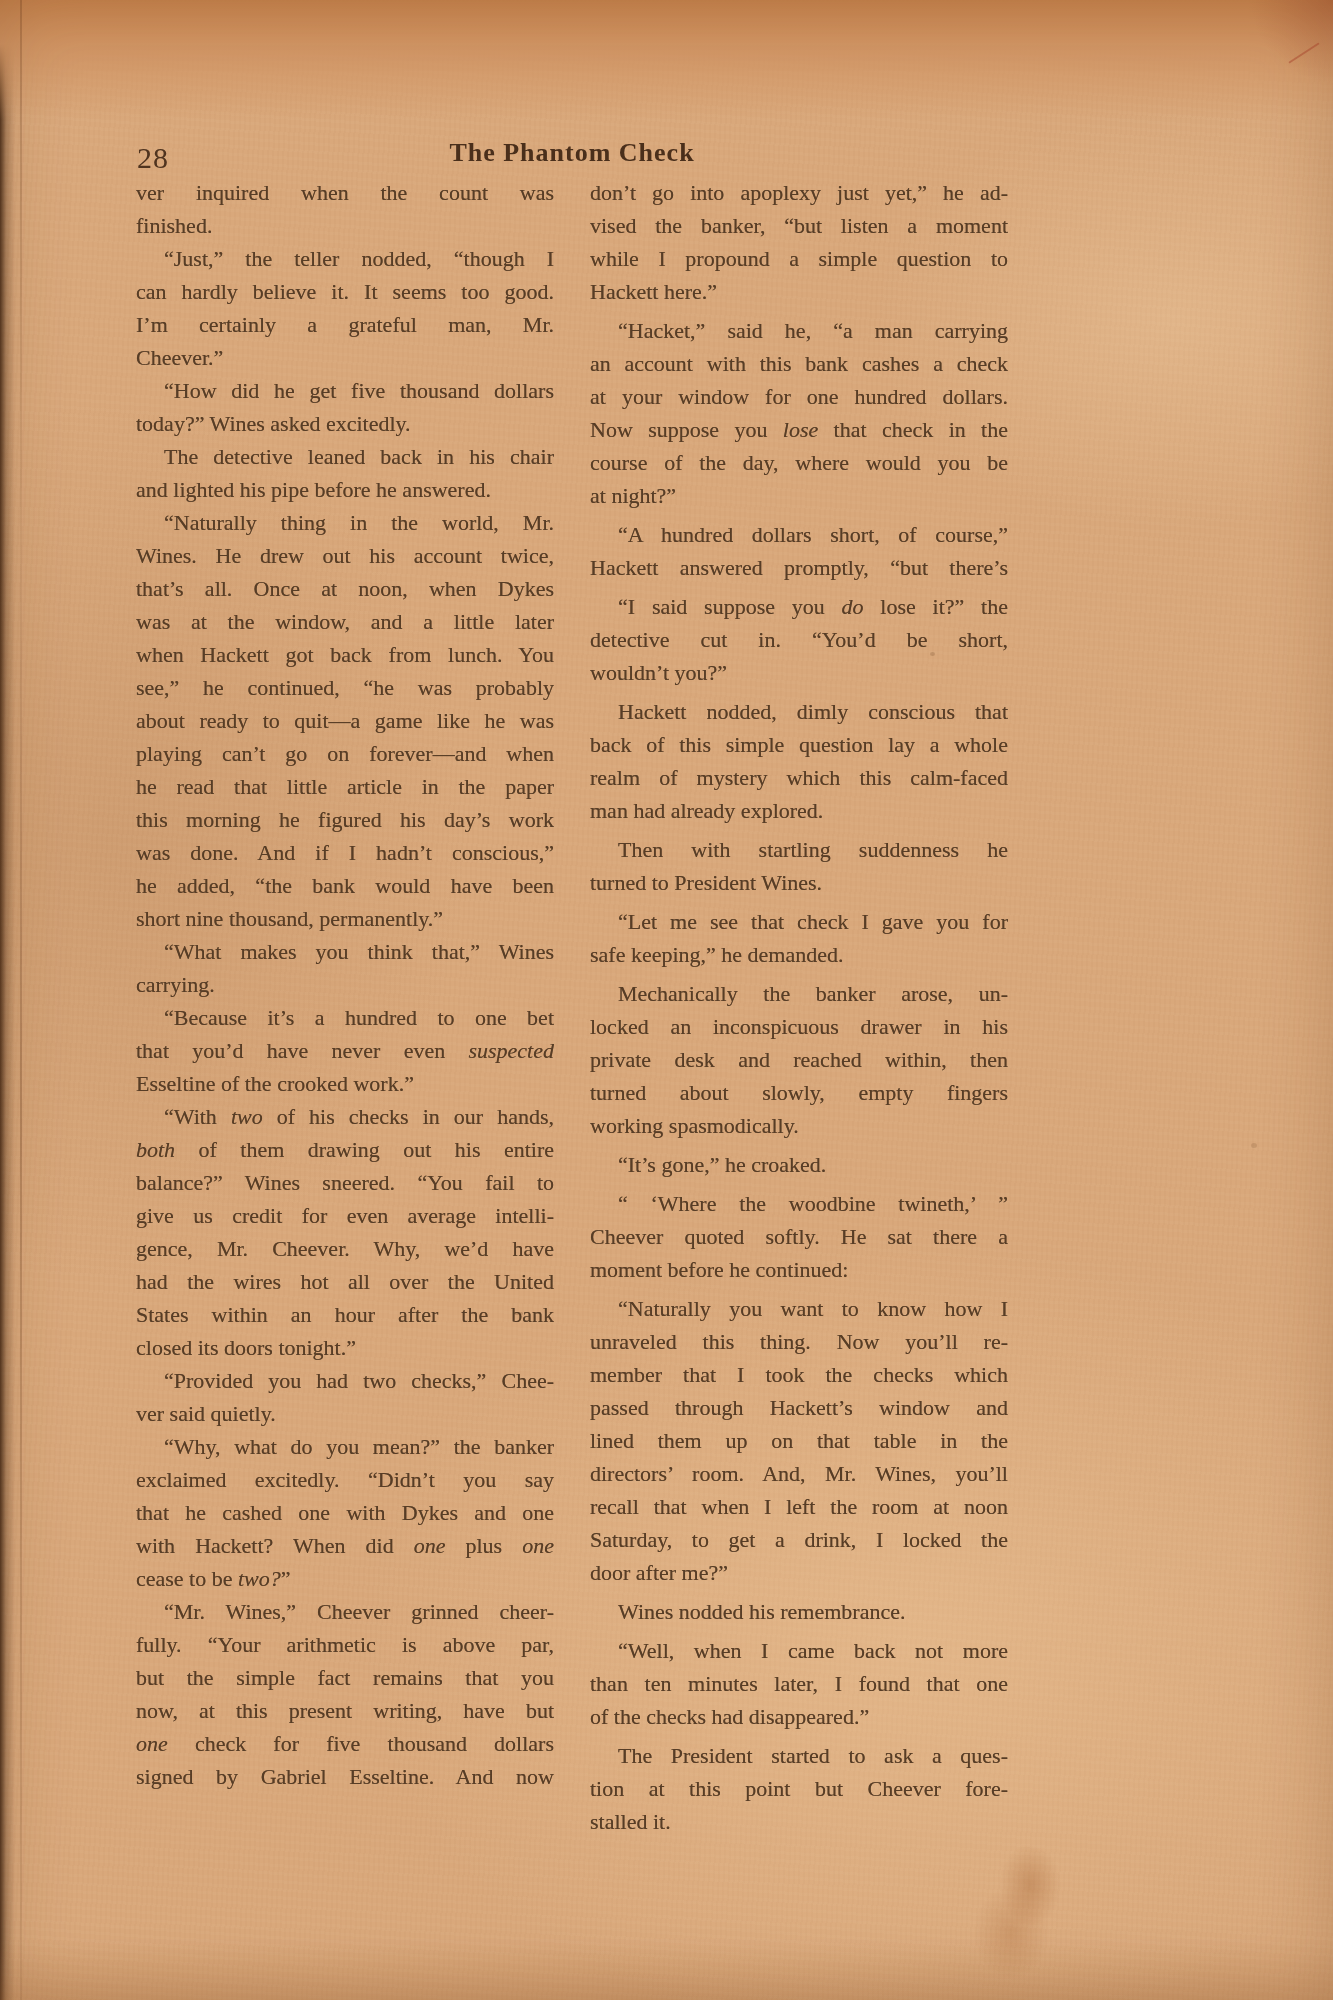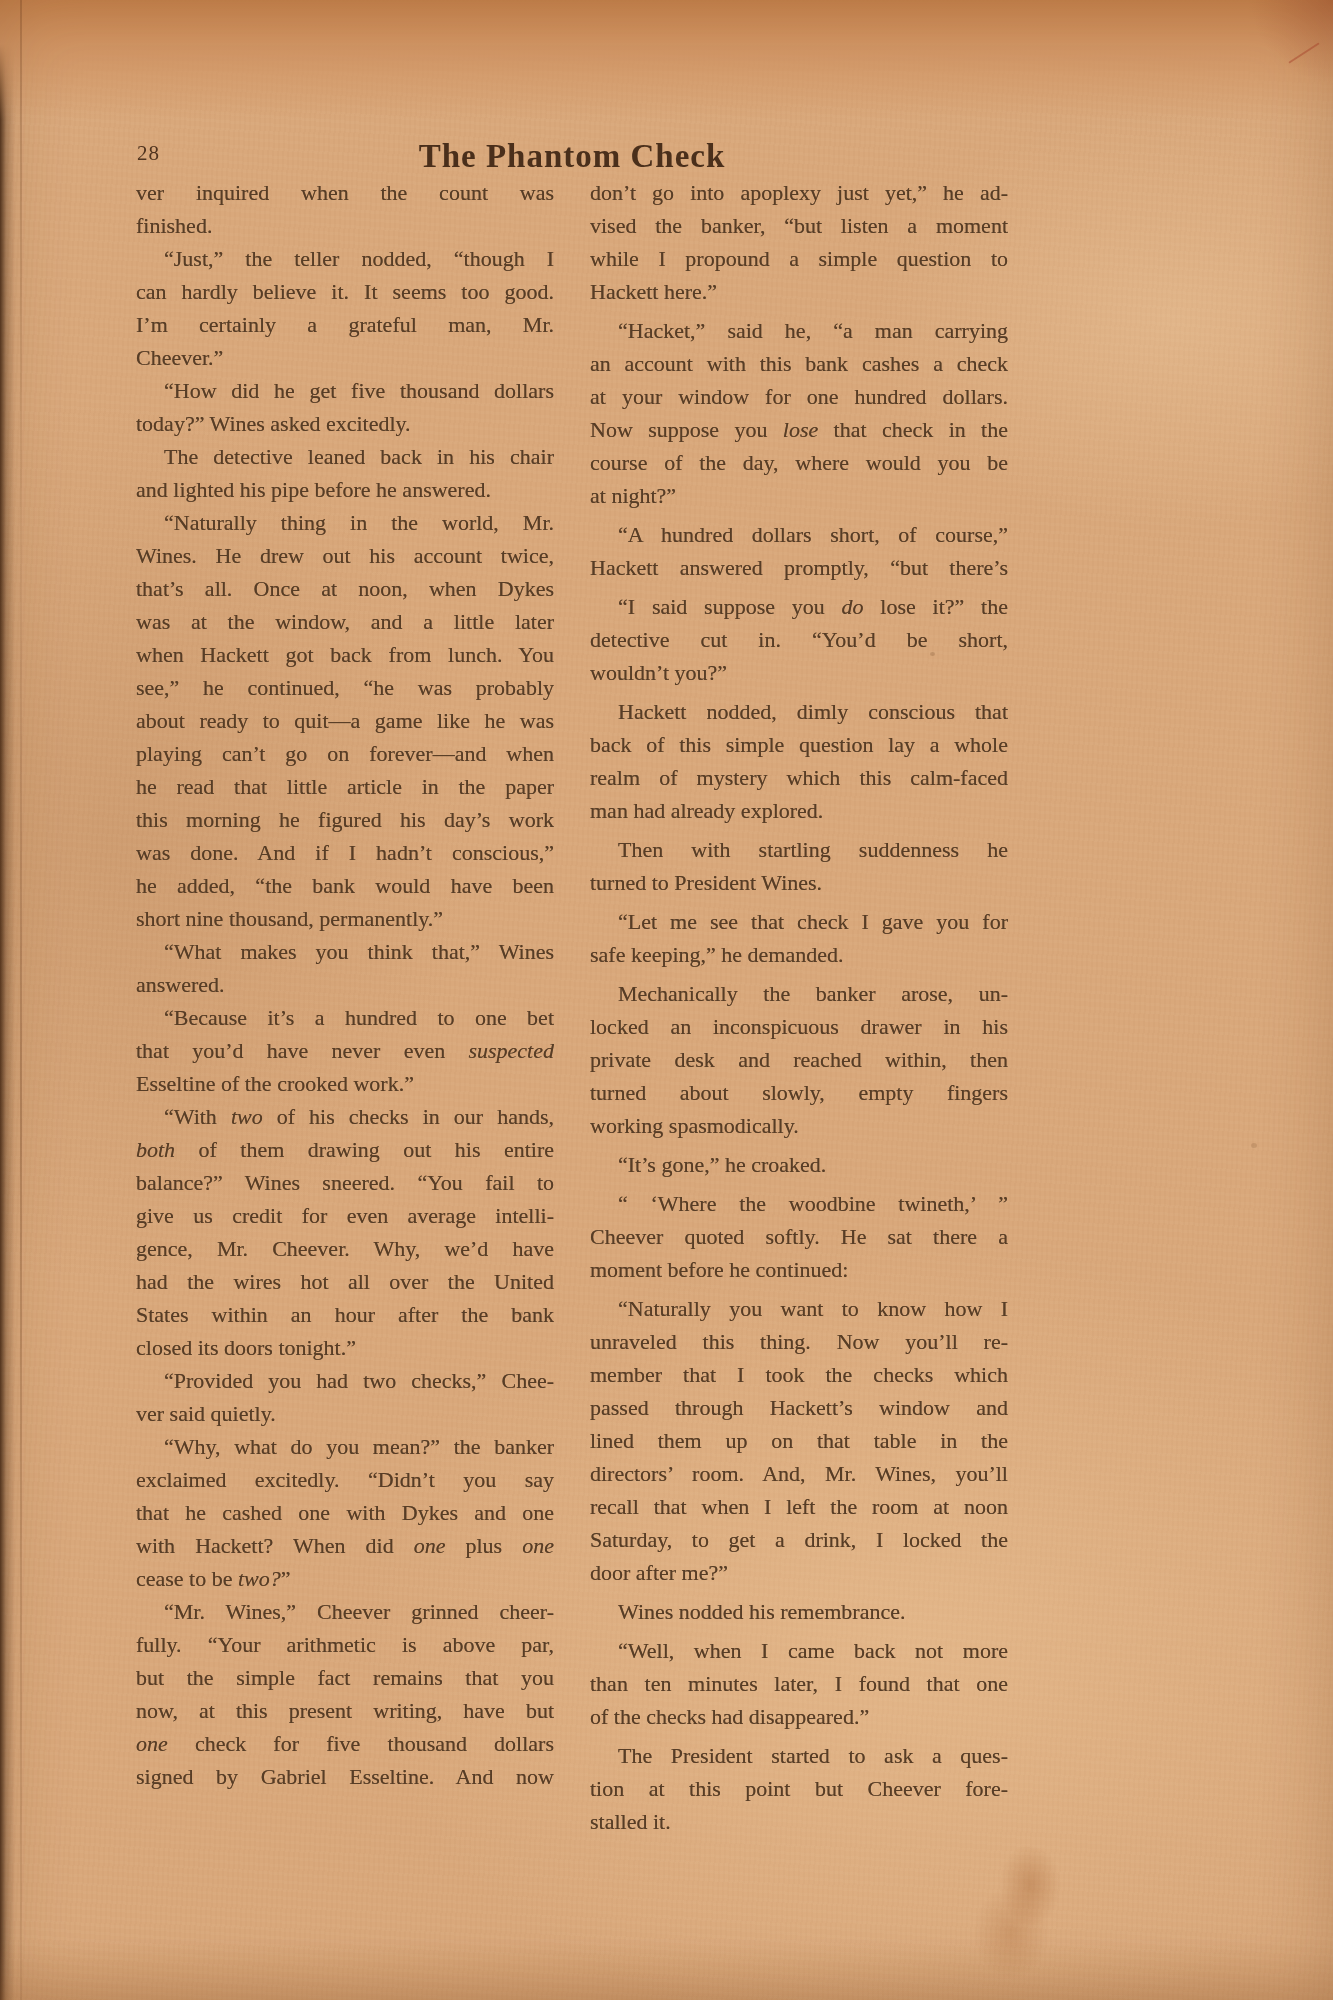--- a/index.html
+++ b/index.html
@@ -41,25 +41,25 @@
     background:rgba(165,62,40,0.45);transform:rotate(-33deg);border-radius:2px;
   }
   .speck{position:absolute;border-radius:50%;background:rgba(95,55,25,0.45);}
   .speck.s1{left:514px;top:1312px;width:9px;height:3px;border-radius:2px;opacity:.5;}
   .speck.s2{left:930px;top:652px;width:5px;height:4px;opacity:.45;}
   .speck.s3{left:1251px;top:1143px;width:6px;height:5px;opacity:.35;}
 
   
   .page-number{
     position:absolute;left:137px;top:141px;
-    font-size:21px;color:#50341f;letter-spacing:1px;
+    font-size:30px;color:#50341f;letter-spacing:1px;
   }
   .running-title{
     position:absolute;left:136px;top:138px;width:872px;text-align:center;
-    font-size:33px;font-weight:bold;color:#4a2f1b;letter-spacing:1px;
+    font-size:26px;font-weight:bold;color:#4a2f1b;letter-spacing:1px;
   }
   .text-columns{
     position:absolute;left:136px;top:176px;width:872px;
     display:flex;gap:36px;
   }
   .column{width:424px;font-size:22px;line-height:33px;color:#573d26;
     text-shadow:0 0 0.6px rgba(87,61,38,0.65);}
   .line{text-align:justify;text-align-last:justify;}
   .line.end{text-align-last:left;}
   .line.start{text-indent:28px;}
@@ -99,21 +99,21 @@
       <div class="line"><span>when Hackett got back from lunch. You</span></div>
       <div class="line"><span>see,” he continued, “he was probably</span></div>
       <div class="line"><span>about ready to quit—a game like he was</span></div>
       <div class="line"><span>playing can’t go on forever—and when</span></div>
       <div class="line"><span>he read that little article in the paper</span></div>
       <div class="line"><span>this morning he figured his day’s work</span></div>
       <div class="line"><span>was done. And if I hadn’t conscious,”</span></div>
       <div class="line"><span>he added, “the bank would have been</span></div>
       <div class="line end"><span>short nine thousand, permanently.”</span></div>
       <div class="line start"><span>“What makes you think that,” Wines</span></div>
-      <div class="line end"><span>answered.</span></div>
+      <div class="line end"><span>carrying.</span></div>
       <div class="line start"><span>“Because it’s a hundred to one bet</span></div>
       <div class="line"><span>that you’d have never even </span><i>suspected</i></div>
       <div class="line end"><span>Esseltine of the crooked work.”</span></div>
       <div class="line start"><span>“With </span><i>two</i><span> of his checks in our hands,</span></div>
       <div class="line"><i>both</i><span> of them drawing out his entire</span></div>
       <div class="line"><span>balance?” Wines sneered. “You fail to</span></div>
       <div class="line"><span>give us credit for even average intelli-</span></div>
       <div class="line"><span>gence, Mr. Cheever. Why, we’d have</span></div>
       <div class="line"><span>had the wires hot all over the United</span></div>
       <div class="line"><span>States within an hour after the bank</span></div>

